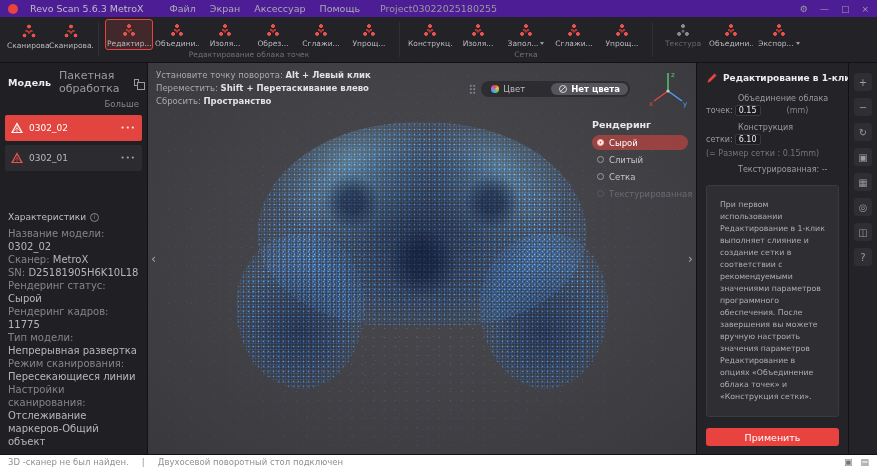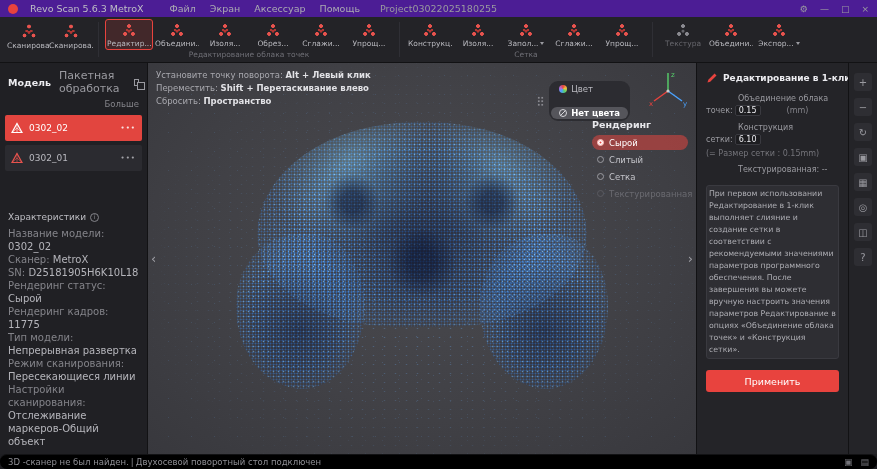--- a/index.html
+++ b/index.html
@@ -84,21 +84,21 @@
   .viewport { flex:1; position:relative; overflow:hidden;
     background: radial-gradient(ellipse at 50% 45%, #4a4a4f 0%, #414146 55%, #38383d 100%); }
 
   .hints { position:absolute; left:8px; top:6px; z-index:6; font-size:8.5px; line-height:13px; }
   .hint .hk { color:#a9a9af; }
   .hint .hv { color:#e2e2e6; font-weight:bold; }
 
   .color-toggle-wrap { position:absolute; top:18px; right:66px; z-index:6; display:flex; align-items:center; gap:5px; }
   .grip-icon { width:7px; height:11px;
     background-image: radial-gradient(#8a8a90 1px, rgba(0,0,0,0) 1.2px); background-size:3.5px 3.5px; }
-  .pill-group { display:flex; background:#2c2c31; border-radius:9px; padding:2px; gap:12px;flex-direction:column; }
+  .pill-group { display:flex; background:#2c2c31; border-radius:9px; padding:2px; gap:18px; }
   .pill { display:flex; align-items:center; gap:4px; padding:1px 8px; border-radius:8px; font-size:8.5px;
           color:#b9b9bf; white-space:nowrap; }
   .pill.selected { background:#55555b; color:#ffffff;font-weight:bold; }
   .palette-icon { width:8px; height:8px; border-radius:50%;
     background: conic-gradient(#e8433e, #f0c040, #57d26b, #4aa3ff, #b06bd8, #e8433e); }
   .nocolor-icon { width:8px; height:8px; border-radius:50%; border:1px solid #d4d4d8;
     background: linear-gradient(135deg, rgba(0,0,0,0) 42%, #d4d4d8 42%, #d4d4d8 58%, rgba(0,0,0,0) 58%); }
 
   .axis-gizmo { position:absolute; top:4px; right:6px; z-index:6; width:44px; height:46px; }
 
@@ -157,35 +157,35 @@
   .rpanel { width:152px; flex:0 0 152px; background:#242428; border-left:1px solid #121214;
             padding:9px 9px 8px; font-size:8px; color:#9a9aa0; display:flex; flex-direction:column; }
   .rp-header { display:flex; align-items:center; gap:5px; margin-bottom:9px; }
   .rp-title { color:#ececf0; font-size:9px; font-weight:bold; white-space:nowrap; }
   .pen-icon { width:12px; height:12px; flex:0 0 12px; }
   .rp-field { margin-bottom:5px; line-height:12px; }
   .rp-label { color:#9a9aa0;margin-left:32px; }
   .rp-value { color:#ececf0; background:#1d1d20; border:1px solid #3a3a40; border-radius:2px; padding:0 3px; margin:0 2px; }
   .rp-unit { color:#84848a;padding-left:24px; }
   .rp-note { color:#74747a; margin:-2px 0 6px; }
-  .rp-info { background:#2e2e33; border:1px solid #3a3a40; border-radius:3px; padding:2px; color:#aeaeb4;
+  .rp-info { background:#2e2e33; border:1px solid #3a3a40; border-radius:3px; padding:13px; color:#aeaeb4;
              font-size:7.8px; line-height:12px; margin-top:4px; }
   .apply-btn { margin-top:11px; height:22px; background:#e8433e; color:#fff; border:none; border-radius:3px;
                font-size:9.5px; width:100%; display:flex; align-items:center; justify-content:center;
                font-family:"DejaVu Sans", sans-serif; }
 
   
   .strip { width:29px; flex:0 0 29px; background:#242428; border-left:1px solid #121214;
            display:flex; flex-direction:column; align-items:center; padding-top:10px; gap:7px; }
   .sbtn { width:18px; height:18px; border-radius:3px; background:#2e2e33; color:#9a9aa0;
           display:flex; align-items:center; justify-content:center; font-size:10px; }
 
   
-  .statusbar { height:15px; flex:0 0 15px; background:#000000; border-top:1px solid #121214;
-               display:flex; align-items:center; padding:0 8px; gap:2px; font-size:8.5px; color:#8f8f95;border-radius:7px; }
+  .statusbar { height:15px; flex:0 0 15px; background:#ffffff; border-top:1px solid #121214;
+               display:flex; align-items:center; padding:0 8px; gap:13px; font-size:8.5px; color:#8f8f95; }
   .sb-icons { margin-left:auto; display:flex; gap:8px; font-size:9px; color:#74747a; }
 </style>
 </head>
 <body>
 
 <div class="app">
 
   <div class="titlebar">
     <span class="logo"></span>
     <span class="app-title">Revo Scan 5.6.3 MetroX</span>

